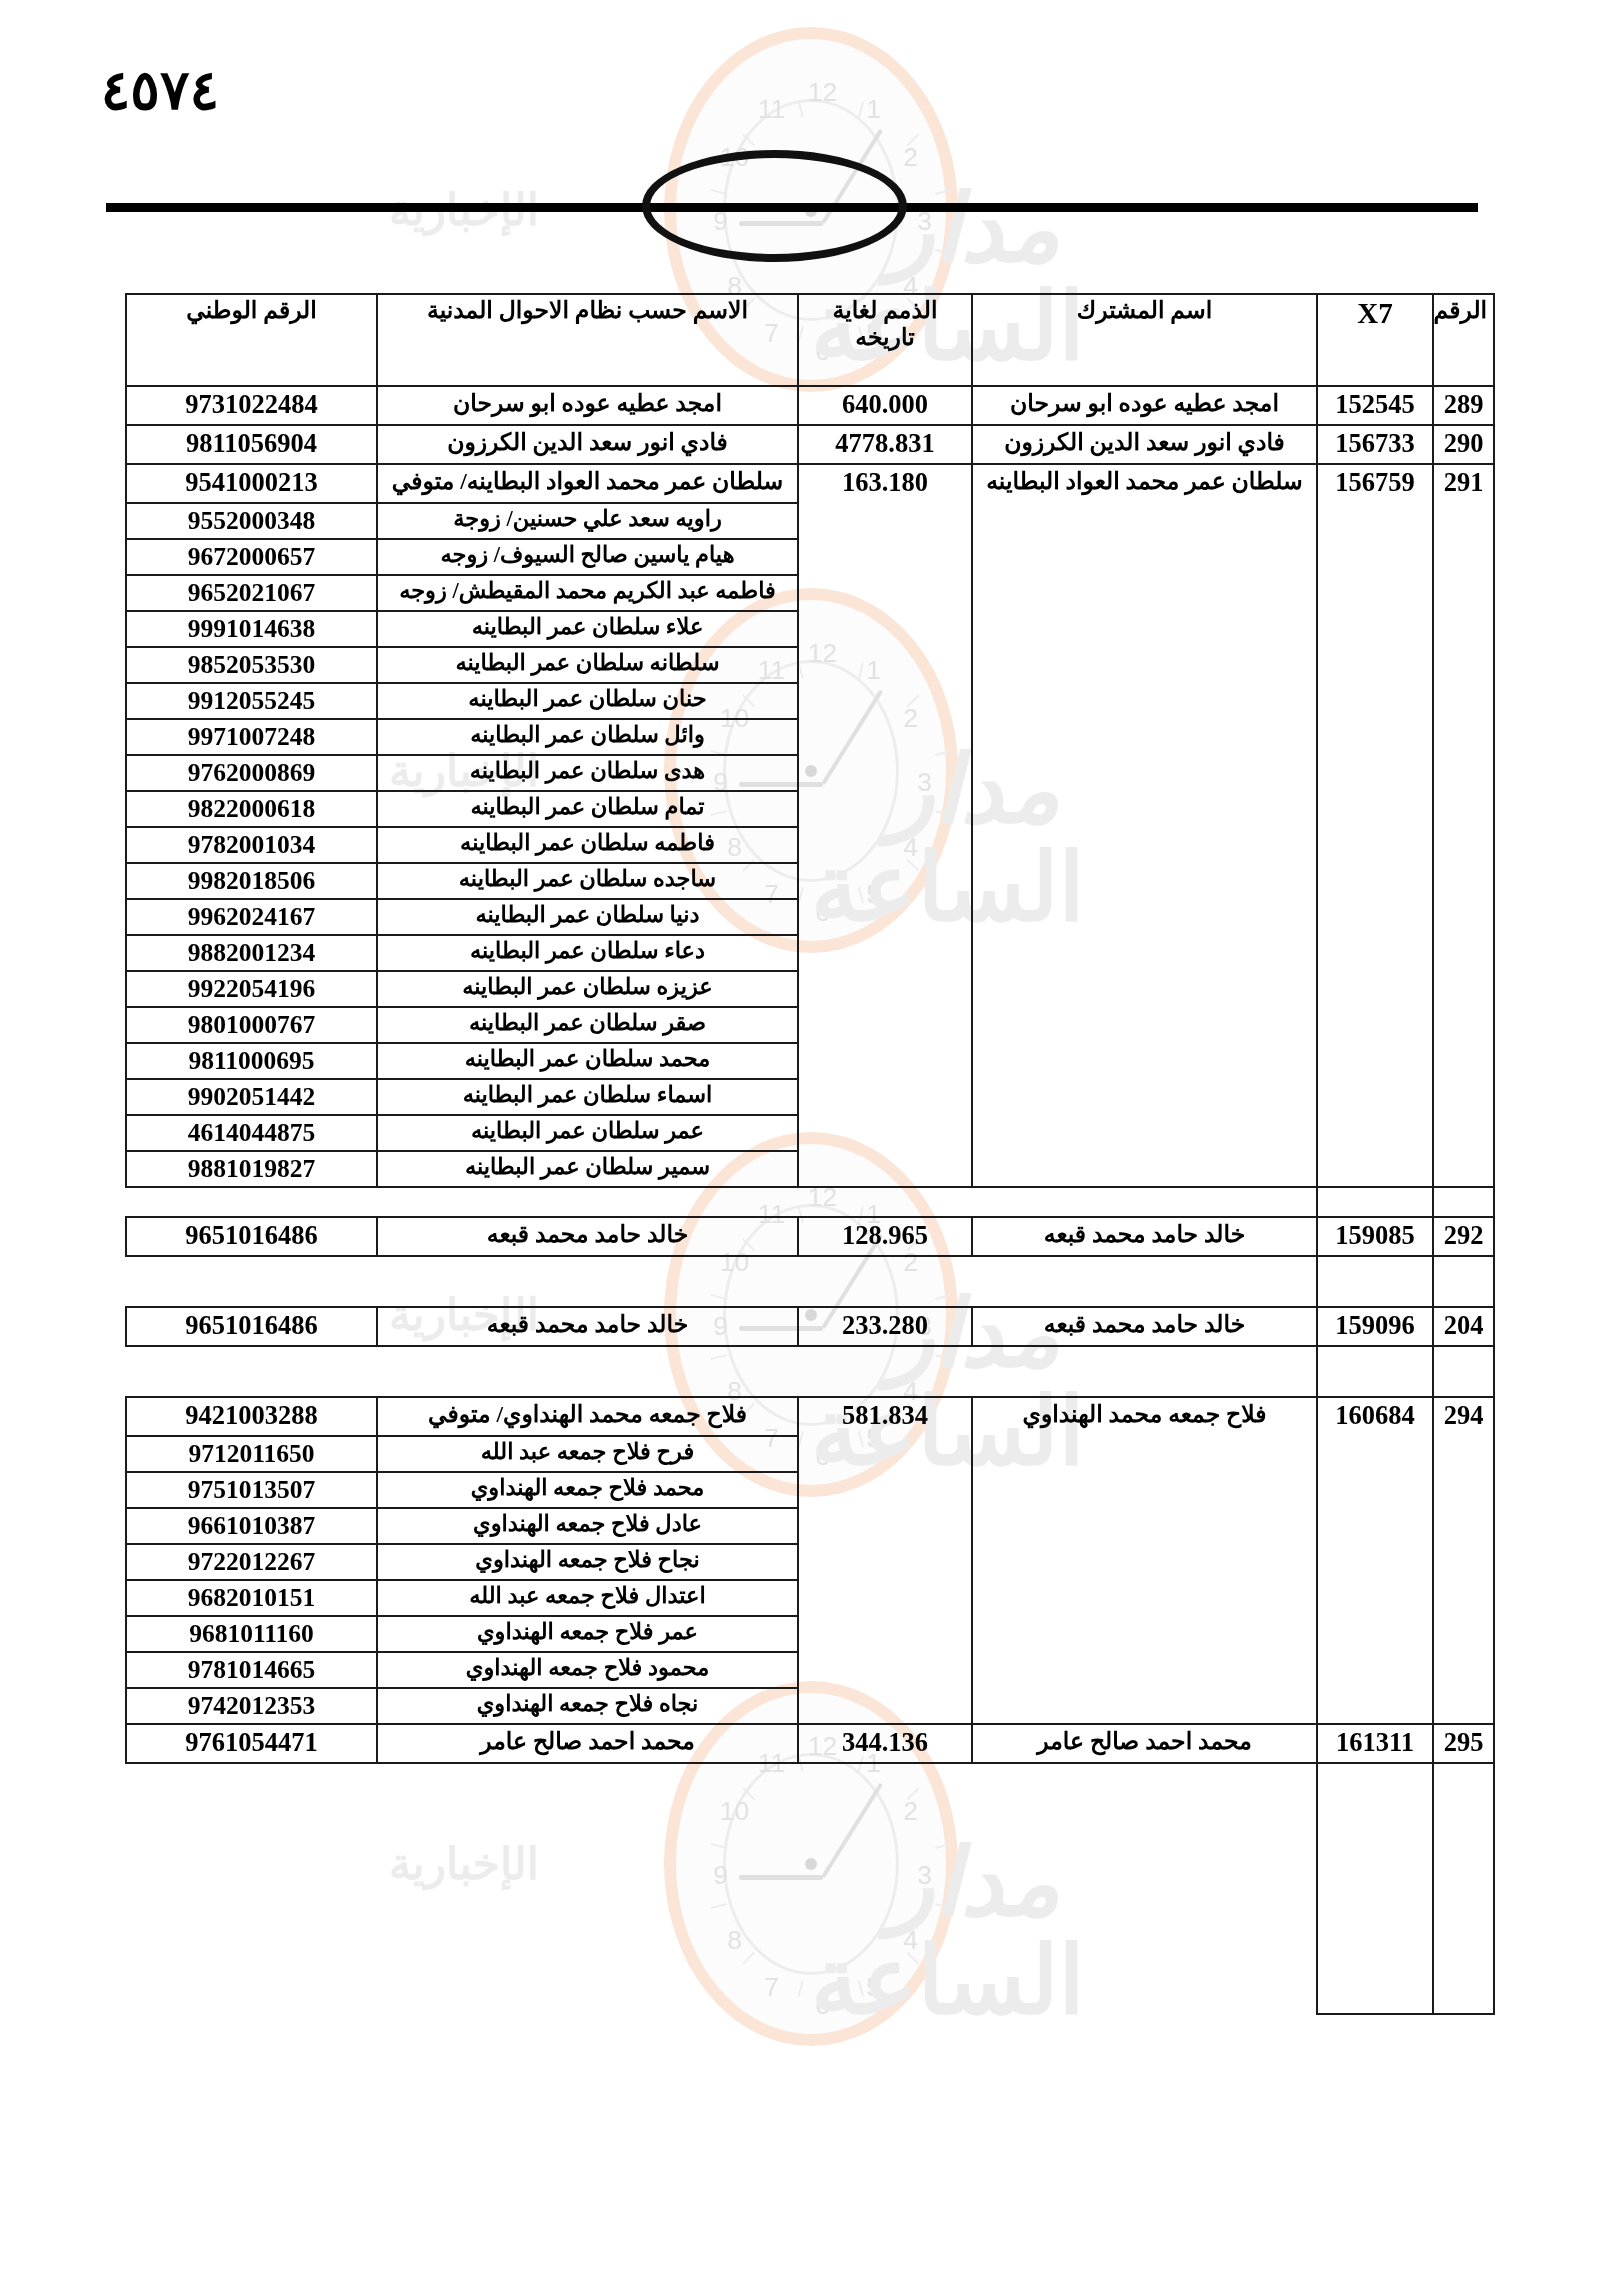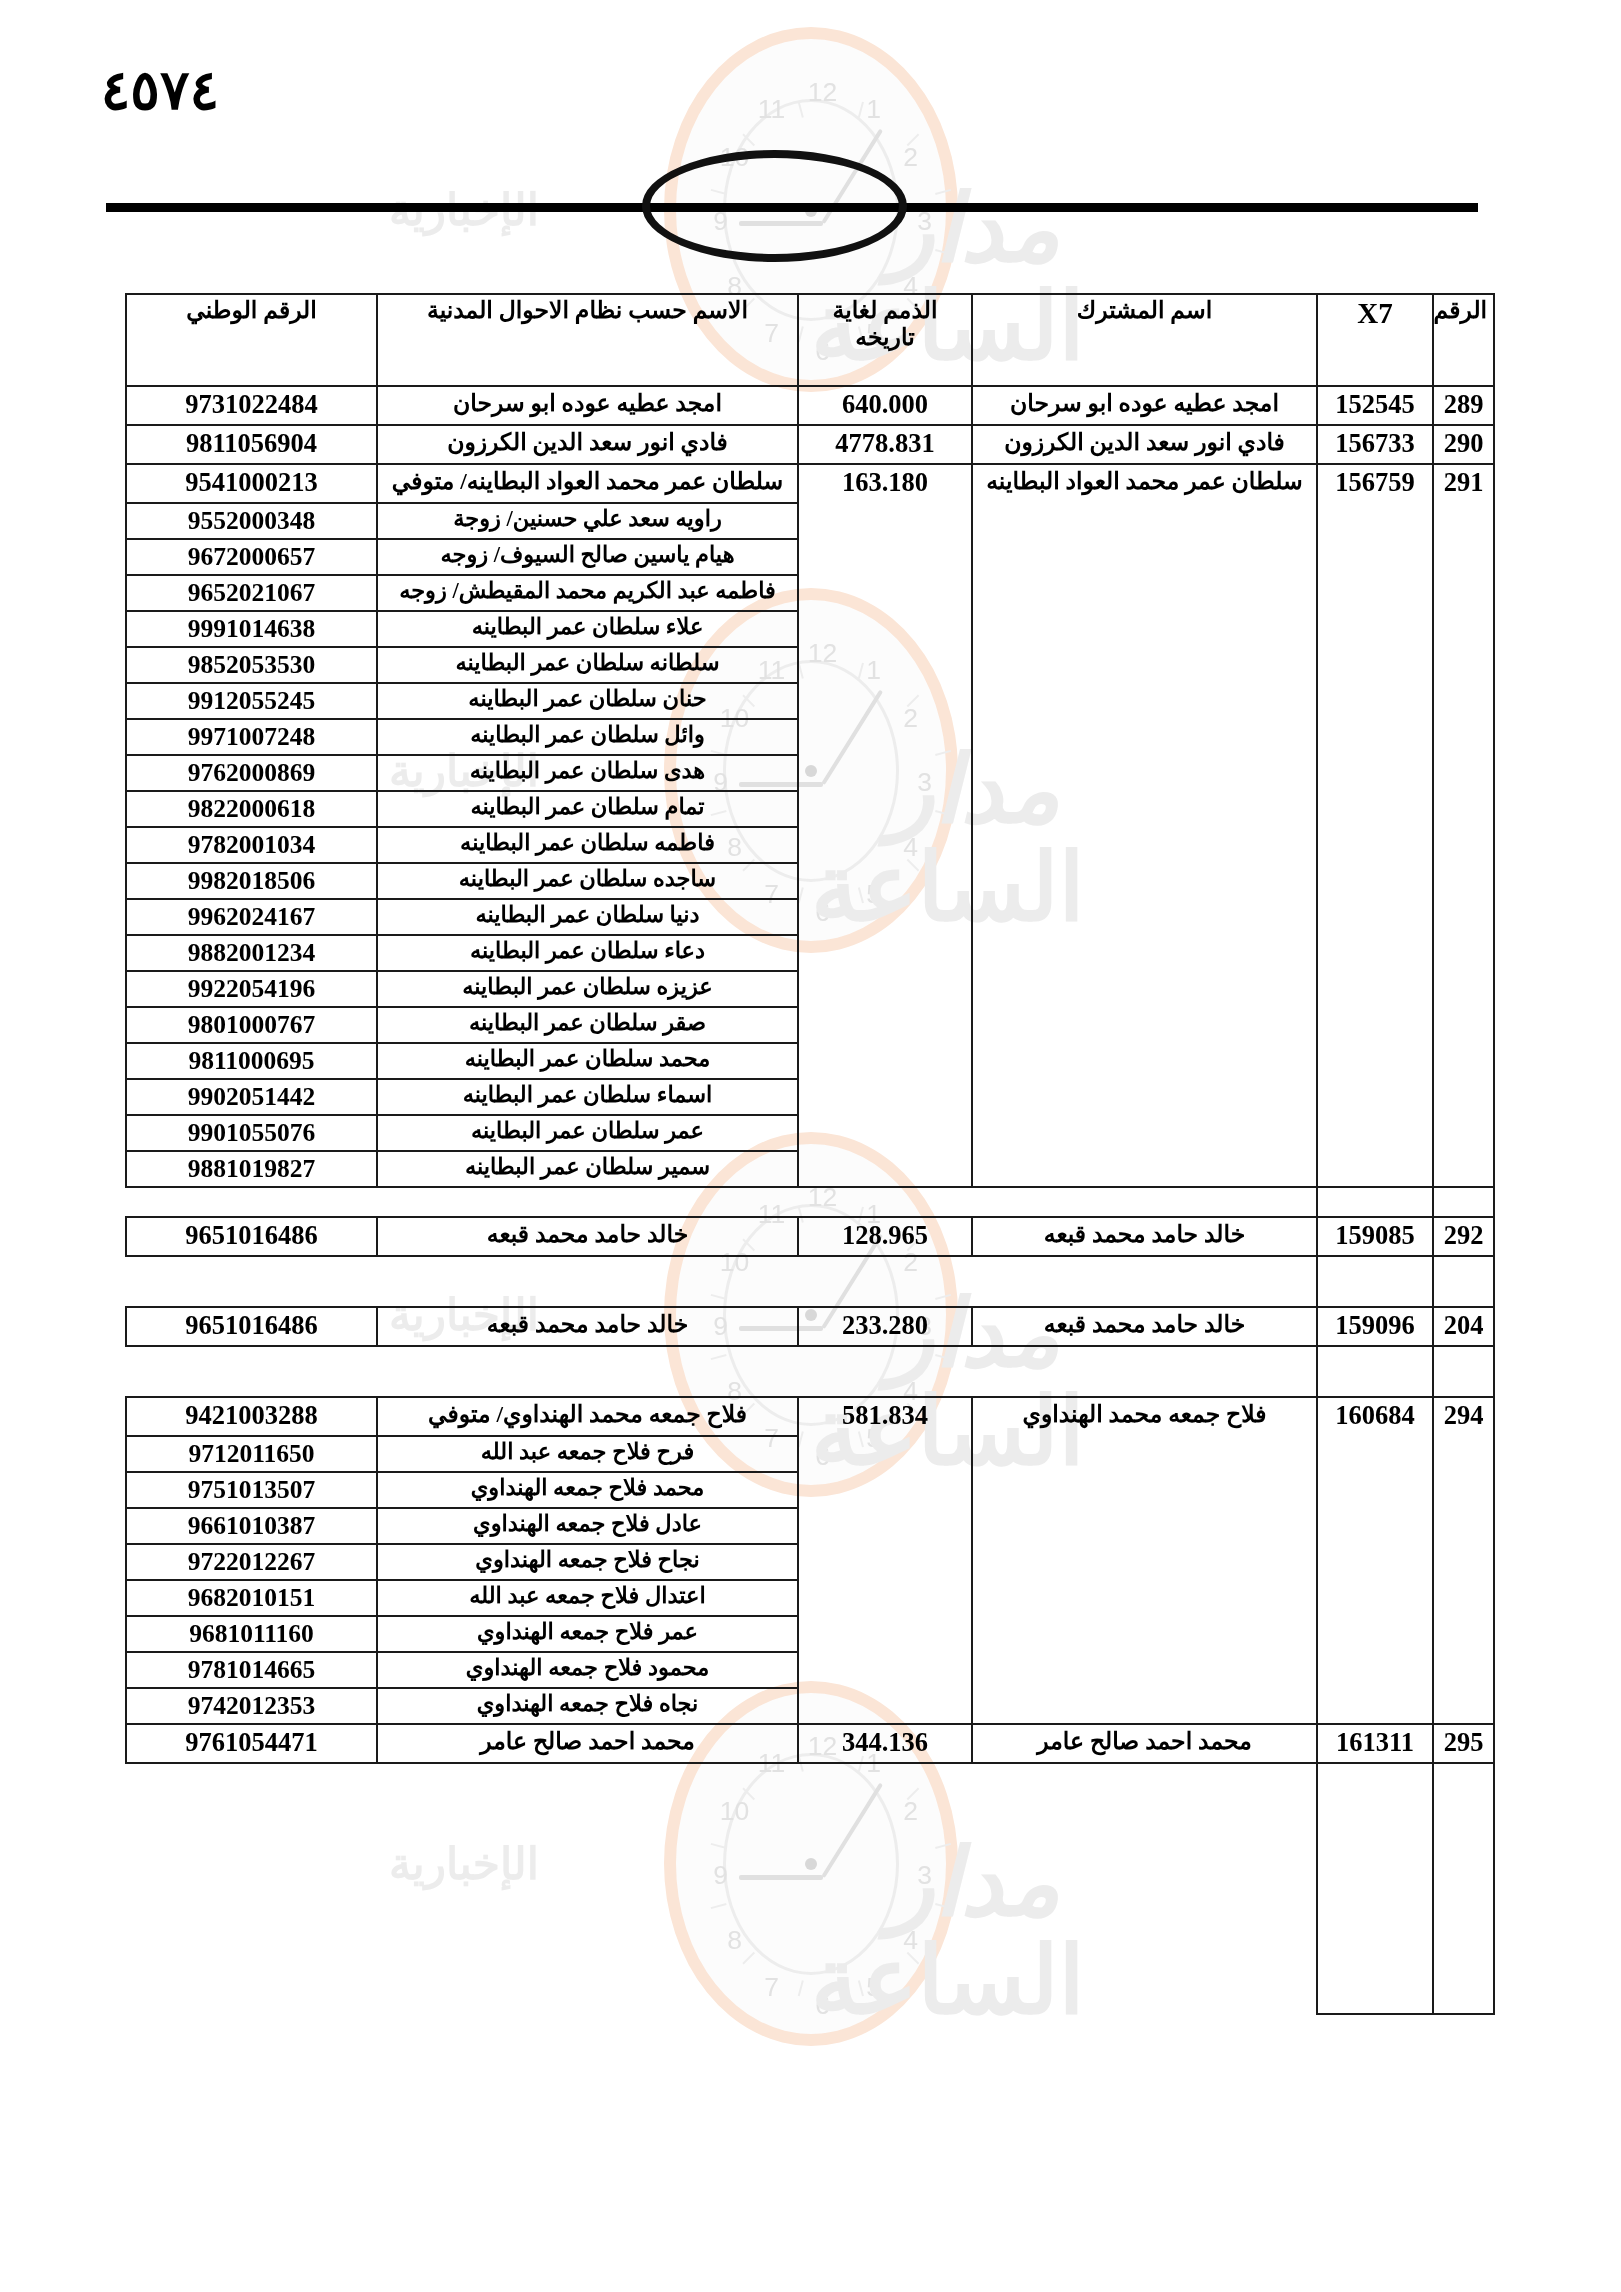--- a/index.html
+++ b/index.html
@@ -500,21 +500,21 @@
         <tr class="r-dep">
           <td class="civ-dep">محمد سلطان عمر البطاينه</td>
           <td class="nat-dep">9811000695</td>
         </tr>
         <tr class="r-dep">
           <td class="civ-dep">اسماء سلطان عمر البطاينه</td>
           <td class="nat-dep">9902051442</td>
         </tr>
         <tr class="r-dep">
           <td class="civ-dep">عمر سلطان عمر البطاينه</td>
-          <td class="nat-dep">9901055076</td>
+          <td class="nat-dep">4614044875</td>
         </tr>
         <tr class="r-dep">
           <td class="civ-dep">سمير سلطان عمر البطاينه</td>
           <td class="nat-dep">9881019827</td>
         </tr>
         <tr class="r-pad">
           <td class="civ-dep" style="height: 23.5px; border-top: none;"></td>
           <td class="nat-dep" style="height: 23.5px; border-top: none;"></td>
         </tr>
         <tr class="r-main">

